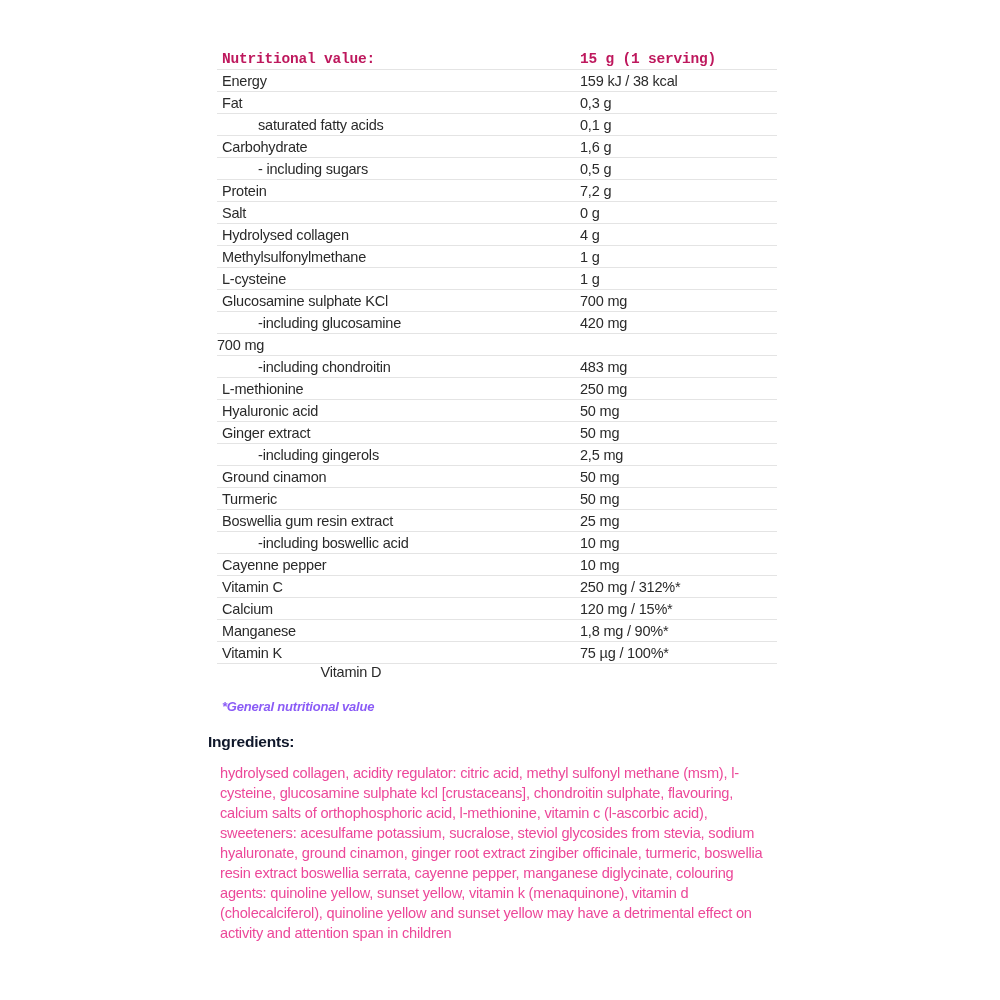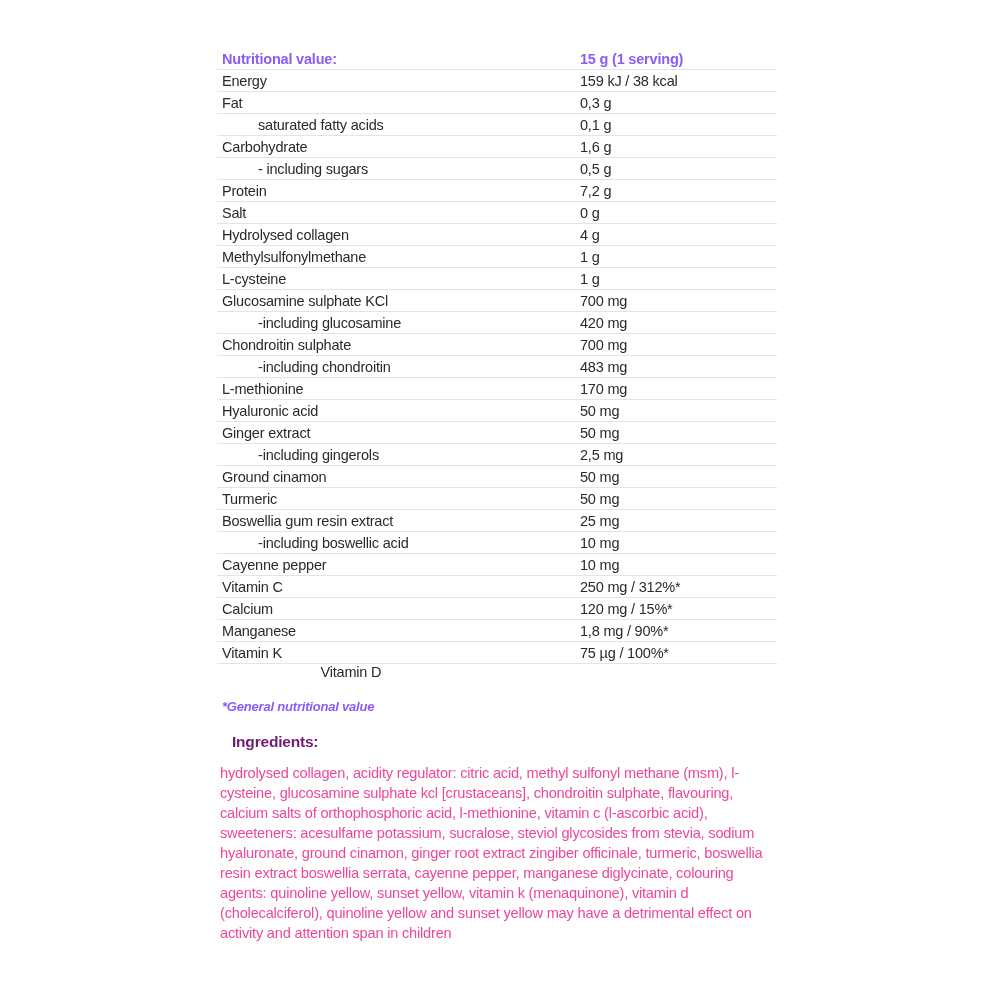--- a/index.html
+++ b/index.html
@@ -38,42 +38,43 @@
   }
   .row.indent .label {
     padding-left: 41px;
   }
   .row .value {
     flex: 1;
     white-space: nowrap;
   }
   .row.header {
     font-weight: bold;
-    color: #8b5cf6;
+    color: #be185d;
+    font-family: Liberation Mono, monospace;
   }
   #rows-container .row:last-child {
     border-bottom: none;
     flex-direction: column;
   }
   .footnote {
     position: absolute;
     left: 222px;
     top: 699px;
     font-size: 13px;
     font-style: italic;
     color: #8b5cf6;
     font-weight: bold;
   }
   .ing-heading {
     position: absolute;
-    left: 232px;
+    left: 208px;
     top: 733px;
     font-size: 15.5px;
     font-weight: bold;
-    color: #701a75;
+    color: #0f172a;
   }
   .ing-text {
     position: absolute;
     left: 220px;
     top: 763px;
     width: 557px;
     font-size: 14.6px;
     line-height: 20px;
     color: #ec4899;
     text-align: left;
@@ -132,30 +133,29 @@
         </div>
         <div class="row">
           <span class="label">Glucosamine sulphate KCl</span>
           <span class="value">700 mg</span>
         </div>
         <div class="row indent">
           <span class="label">-including glucosamine</span>
           <span class="value">420 mg</span>
         </div>
         <div class="row">
-          <span class="label">Chondroitin sulphate</span>
           <span class="value">700 mg</span>
         </div>
         <div class="row indent">
           <span class="label">-including chondroitin</span>
           <span class="value">483 mg</span>
         </div>
         <div class="row">
           <span class="label">L-methionine</span>
-          <span class="value">170 mg</span>
+          <span class="value">250 mg</span>
         </div>
         <div class="row">
           <span class="label">Hyaluronic acid</span>
           <span class="value">50 mg</span>
         </div>
         <div class="row">
           <span class="label">Ginger extract</span>
           <span class="value">50 mg</span>
         </div>
         <div class="row indent">

